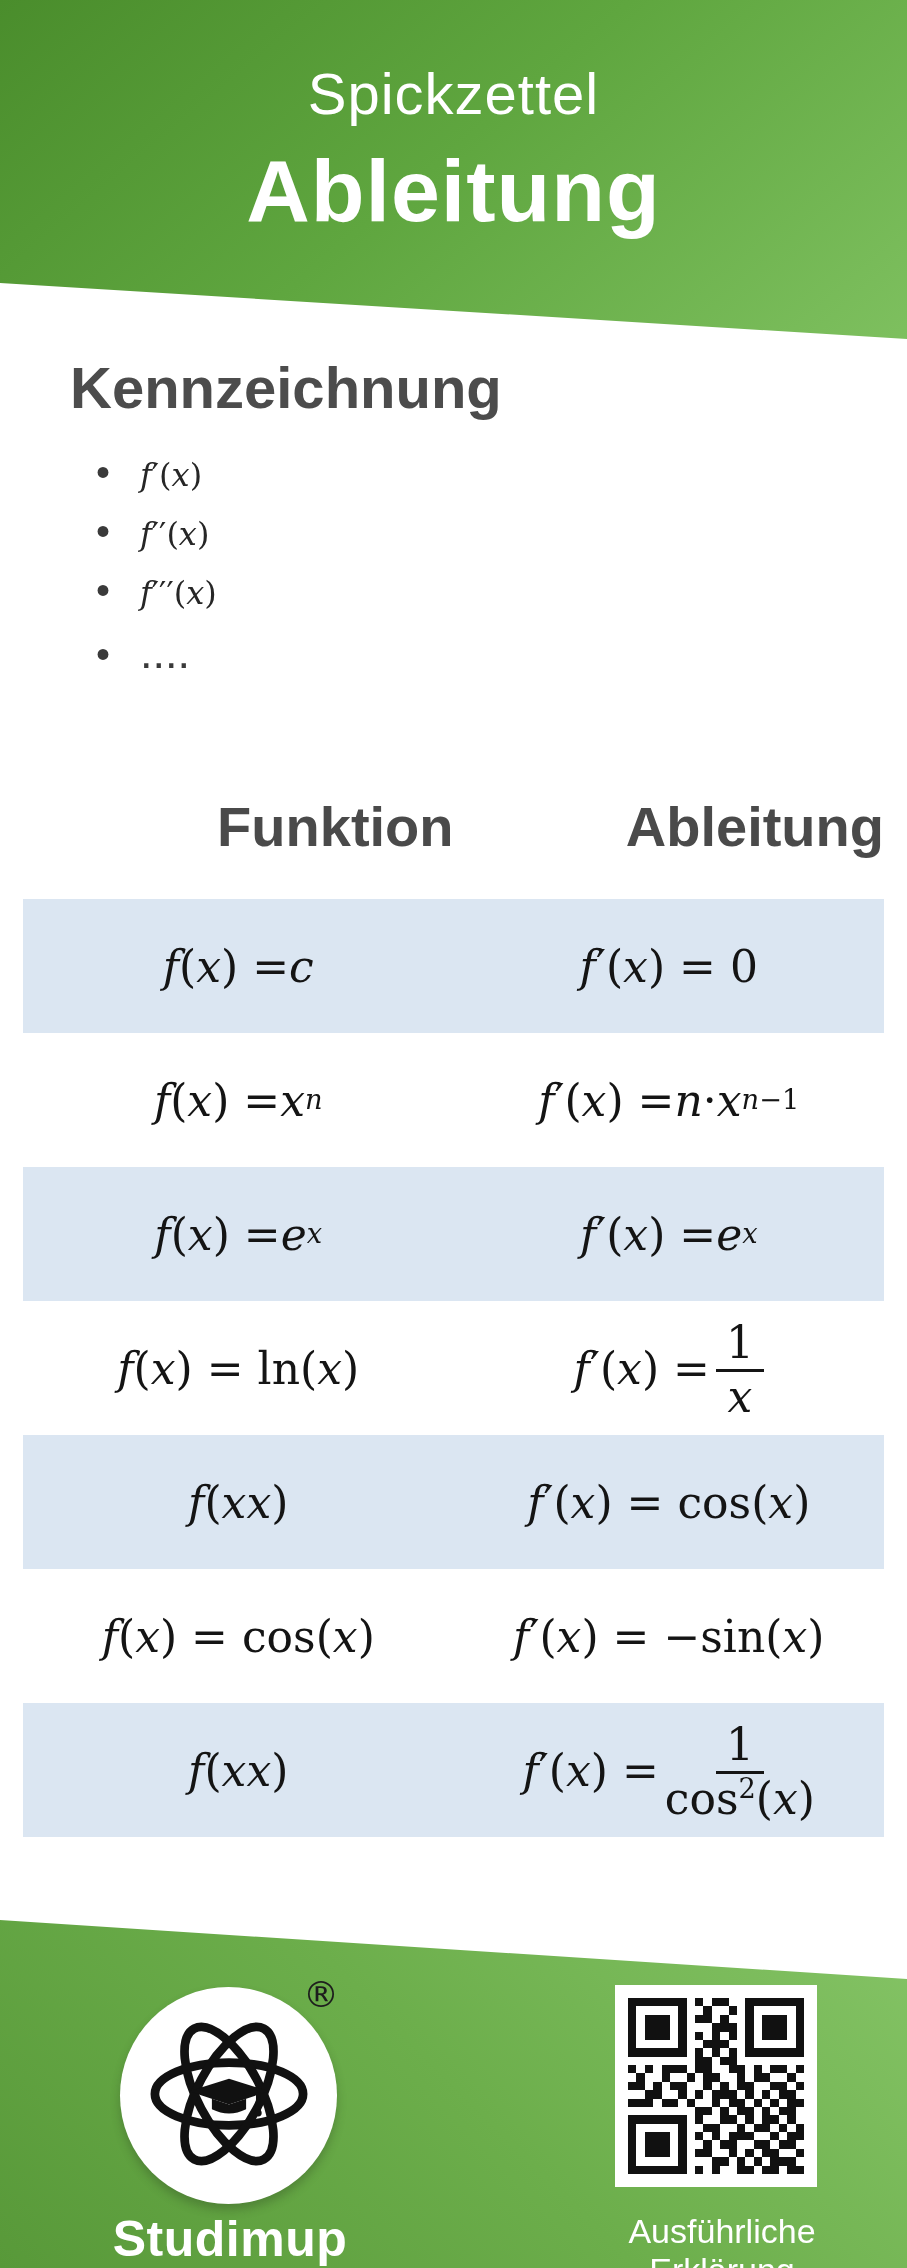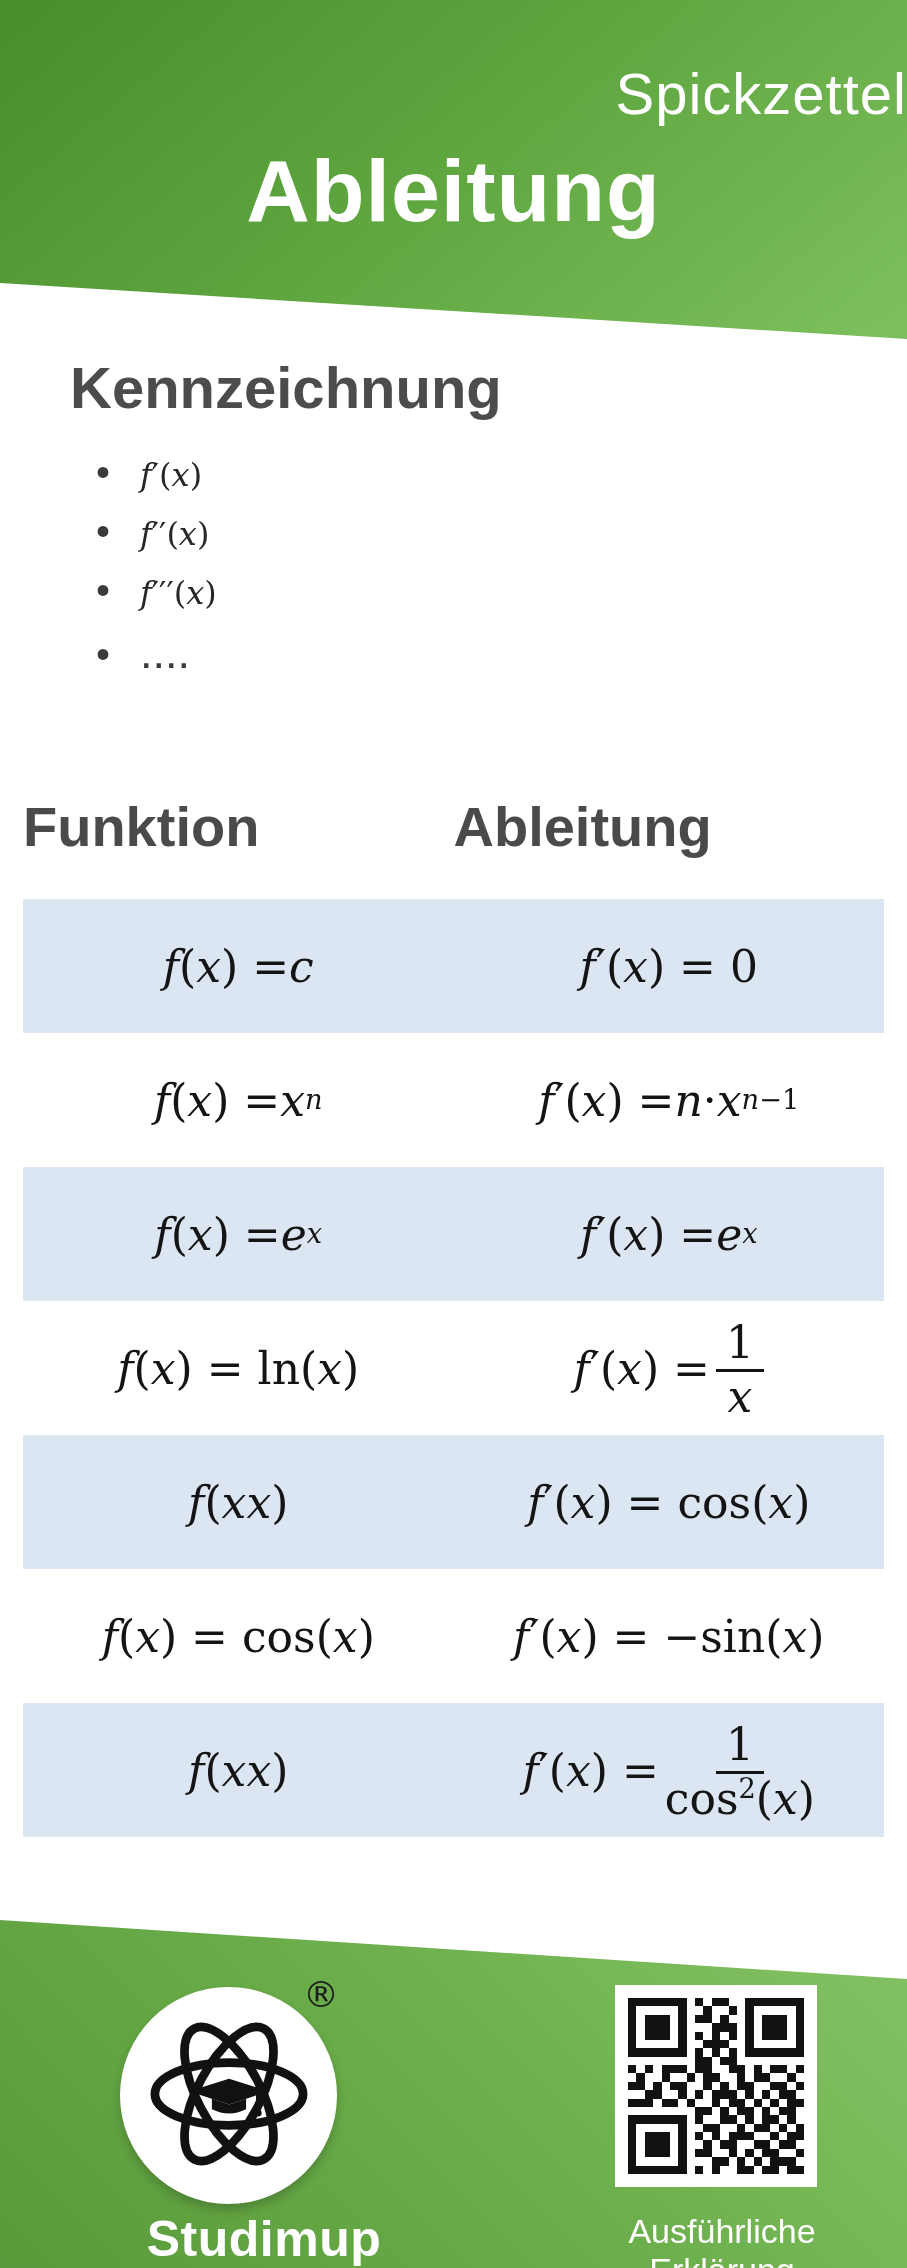--- a/index.html
+++ b/index.html
@@ -3,38 +3,38 @@
 <meta charset="utf-8">
 <style>
   html,body{margin:0;padding:0;background:#ffffff;}
   #page{position:relative;width:907px;height:2268px;overflow:hidden;
         font-family:"Liberation Sans",sans-serif;background:#ffffff;}
 
   
   .header-band{position:absolute;left:0;top:0;width:907px;height:345px;
     background:linear-gradient(140deg,#4a8d2c 0%,#5fa63f 48%,#7ec05f 100%);
     clip-path:polygon(0 0,100% 0,100% 339px,0 283px);}
-  .header-subtitle{position:absolute;left:0;top:60px;width:907px;text-align:right;
+  .header-subtitle{position:absolute;left:0;top:60px;width:907px;text-align:center;
     color:#ffffff;font-size:58px;font-weight:500;letter-spacing:1px;}
   .header-title{position:absolute;left:0;top:140px;width:907px;text-align:center;
     color:#ffffff;font-size:88px;font-weight:700;letter-spacing:1px;}
 
   
   .section-heading{position:absolute;left:70px;top:354px;
     color:#4c4c4c;font-size:58px;font-weight:700;letter-spacing:0px;}
   .bullet-list{position:absolute;left:96px;top:450px;margin:0;padding:0;list-style:none;}
   .bullet-item{display:flex;align-items:baseline;height:59px;
     color:#3a3a3a;font-size:45px;}
   .bullet-dot{width:44px;font-size:40px;}
   .bullet-math{font-family:"DejaVu Serif",serif;color:#262626;font-size:32px;margin-right:14px;}
   .bullet-text{white-space:pre;}
 
   
   .table-headers{position:absolute;left:23px;top:794px;width:861px;display:flex;}
-  .table-headers div{width:50%;text-align:left;color:#4a4a4a;font-size:56px;font-weight:700;}
+  .table-headers div{width:50%;text-align:right;color:#4a4a4a;font-size:56px;font-weight:700;}
   .table-rows{position:absolute;left:23px;top:899px;width:861px;}
   .t-row{display:flex;height:134px;}
   .t-row.shaded{background:#dbe6f2;}
   .t-cell{width:50%;display:flex;align-items:center;justify-content:center;
     font-family:"DejaVu Serif",serif;font-size:44px;color:#141414;}
   .t-cell .mi,.bullet-math .mi{font-family:"DejaVu Serif",serif;font-style:italic;}
   .t-cell sup{font-size:62%;line-height:0;}
   .frac{display:inline-flex;flex-direction:column;align-items:center;
     vertical-align:middle;margin-left:6px;transform:translateY(2px);}
   .frac .fn{display:block;padding:0 10px 2px 10px;border-bottom:3px solid #151515;line-height:1.05;}
@@ -43,21 +43,21 @@
   
   .footer-band{position:absolute;left:0;top:1900px;width:907px;height:368px;
     background:linear-gradient(225deg,#85c466 0%,#6cae4b 50%,#589939 100%);
     clip-path:polygon(0 20px,100% 79px,100% 100%,0 100%);}
   .logo-circle{position:absolute;left:120px;top:1987px;width:217px;height:217px;
     background:#ffffff;border-radius:50%;box-shadow:0 6px 10px rgba(40,60,30,0.30);
     display:flex;align-items:center;justify-content:center;}
   .registered-mark{position:absolute;left:303px;top:1974px;color:#1d1d1d;
     font-size:36px;font-family:"DejaVu Sans",sans-serif;}
   .brand-name{position:absolute;left:110px;top:2210px;width:240px;text-align:center;
-    color:#ffffff;font-size:50px;font-weight:700;letter-spacing:0.5px;margin-left:34px;}
+    color:#ffffff;font-size:50px;font-weight:700;letter-spacing:0.5px;}
   .qr-box{position:absolute;left:615px;top:1985px;width:202px;height:202px;
     background:#ffffff;box-sizing:border-box;padding:13px;}
   .qr-grid{width:176px;height:176px;display:grid;
     grid-template-columns:repeat(21,1fr);grid-template-rows:repeat(21,1fr);}
   .qr-grid i{display:block;}
   .qr-grid i.b{background:#111111;}
   .qr-caption{position:absolute;left:552px;top:2212px;width:340px;text-align:center;
     color:#ffffff;font-size:34px;font-weight:400;}
 </style>
 </head>

